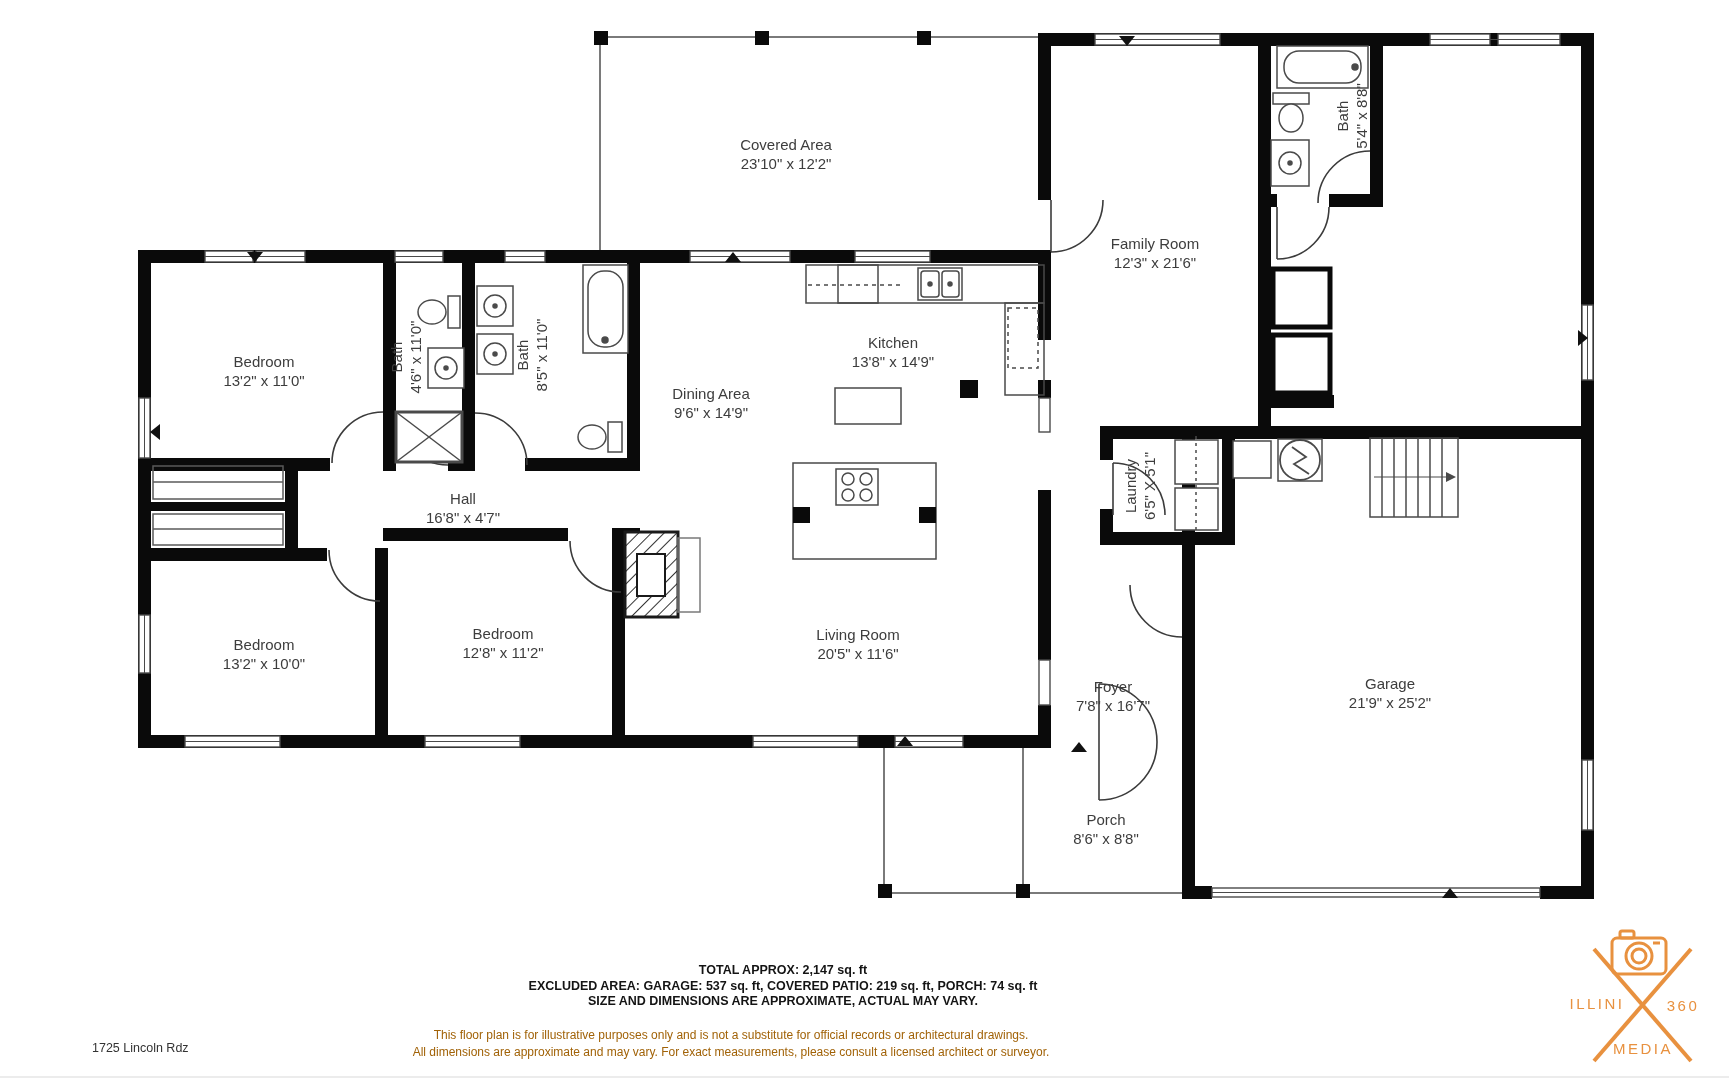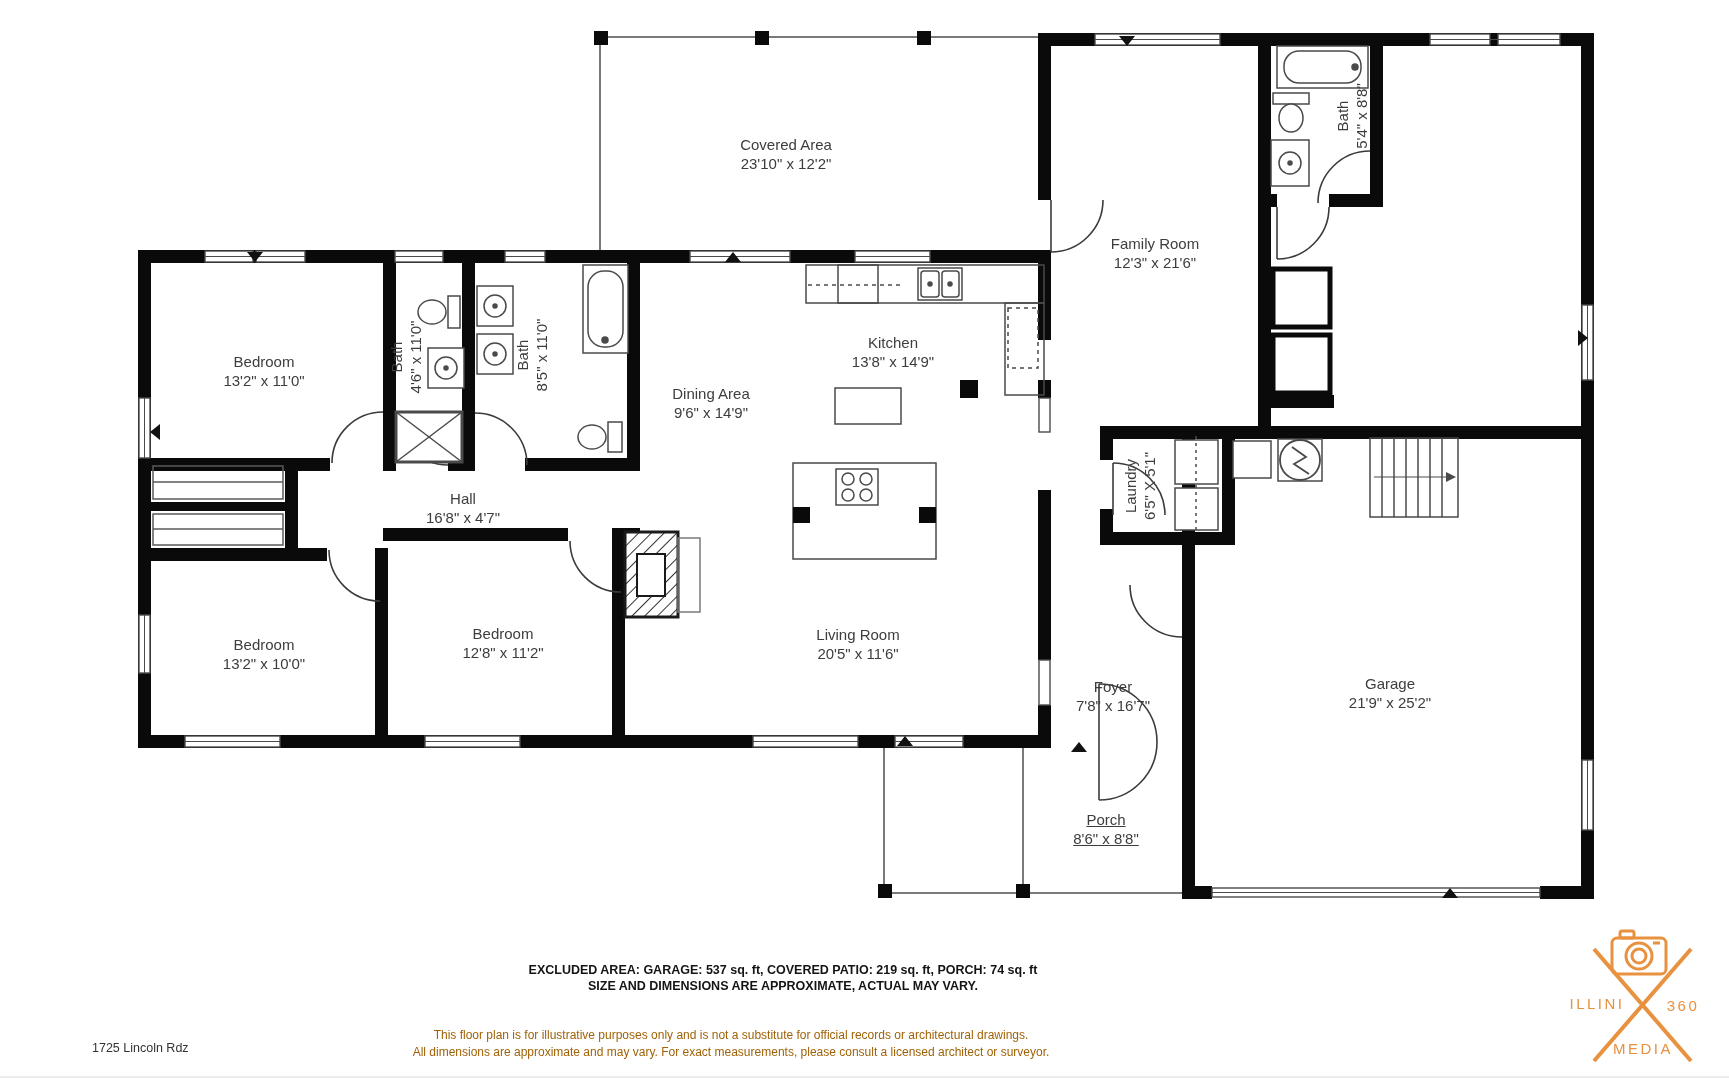--- a/index.html
+++ b/index.html
@@ -394,26 +394,27 @@
     <span class="rdims">20'5" x 11'6"</span>
   </div>
   <div class="room-label" style="left:1003px;top:665px;margin-top:12px;">
     <span class="rname">Foyer</span>
     <span class="rdims">7'8" x 16'7"</span>
   </div>
   <div class="room-label" style="left:1280px;top:674px;">
     <span class="rname">Garage</span>
     <span class="rdims">21'9" x 25'2"</span>
   </div>
-  <div class="room-label" style="left:996px;top:810px;text-decoration:underline;">
+  <div class="room-label" style="left:996px;top:810px;">
     <span class="rname">Porch</span>
     <span class="rdims">8'6" x 8'8"</span>
   </div>
 
   <div class="footer-block">
+    <div>TOTAL APPROX: 2,147 sq. ft</div>
     <div>EXCLUDED AREA: GARAGE: 537 sq. ft, COVERED PATIO: 219 sq. ft, PORCH: 74 sq. ft</div>
     <div>SIZE AND DIMENSIONS ARE APPROXIMATE, ACTUAL MAY VARY.</div>
   </div>
   <div class="disclaimer-block">
     <div>This floor plan is for illustrative purposes only and is not a substitute for official records or architectural drawings.</div>
     <div>All dimensions are approximate and may vary. For exact measurements, please consult a licensed architect or surveyor.</div>
   </div>
   <div class="address">1725 Lincoln Rdz</div>
   <div class="bottom-rule"></div>
 </div>

